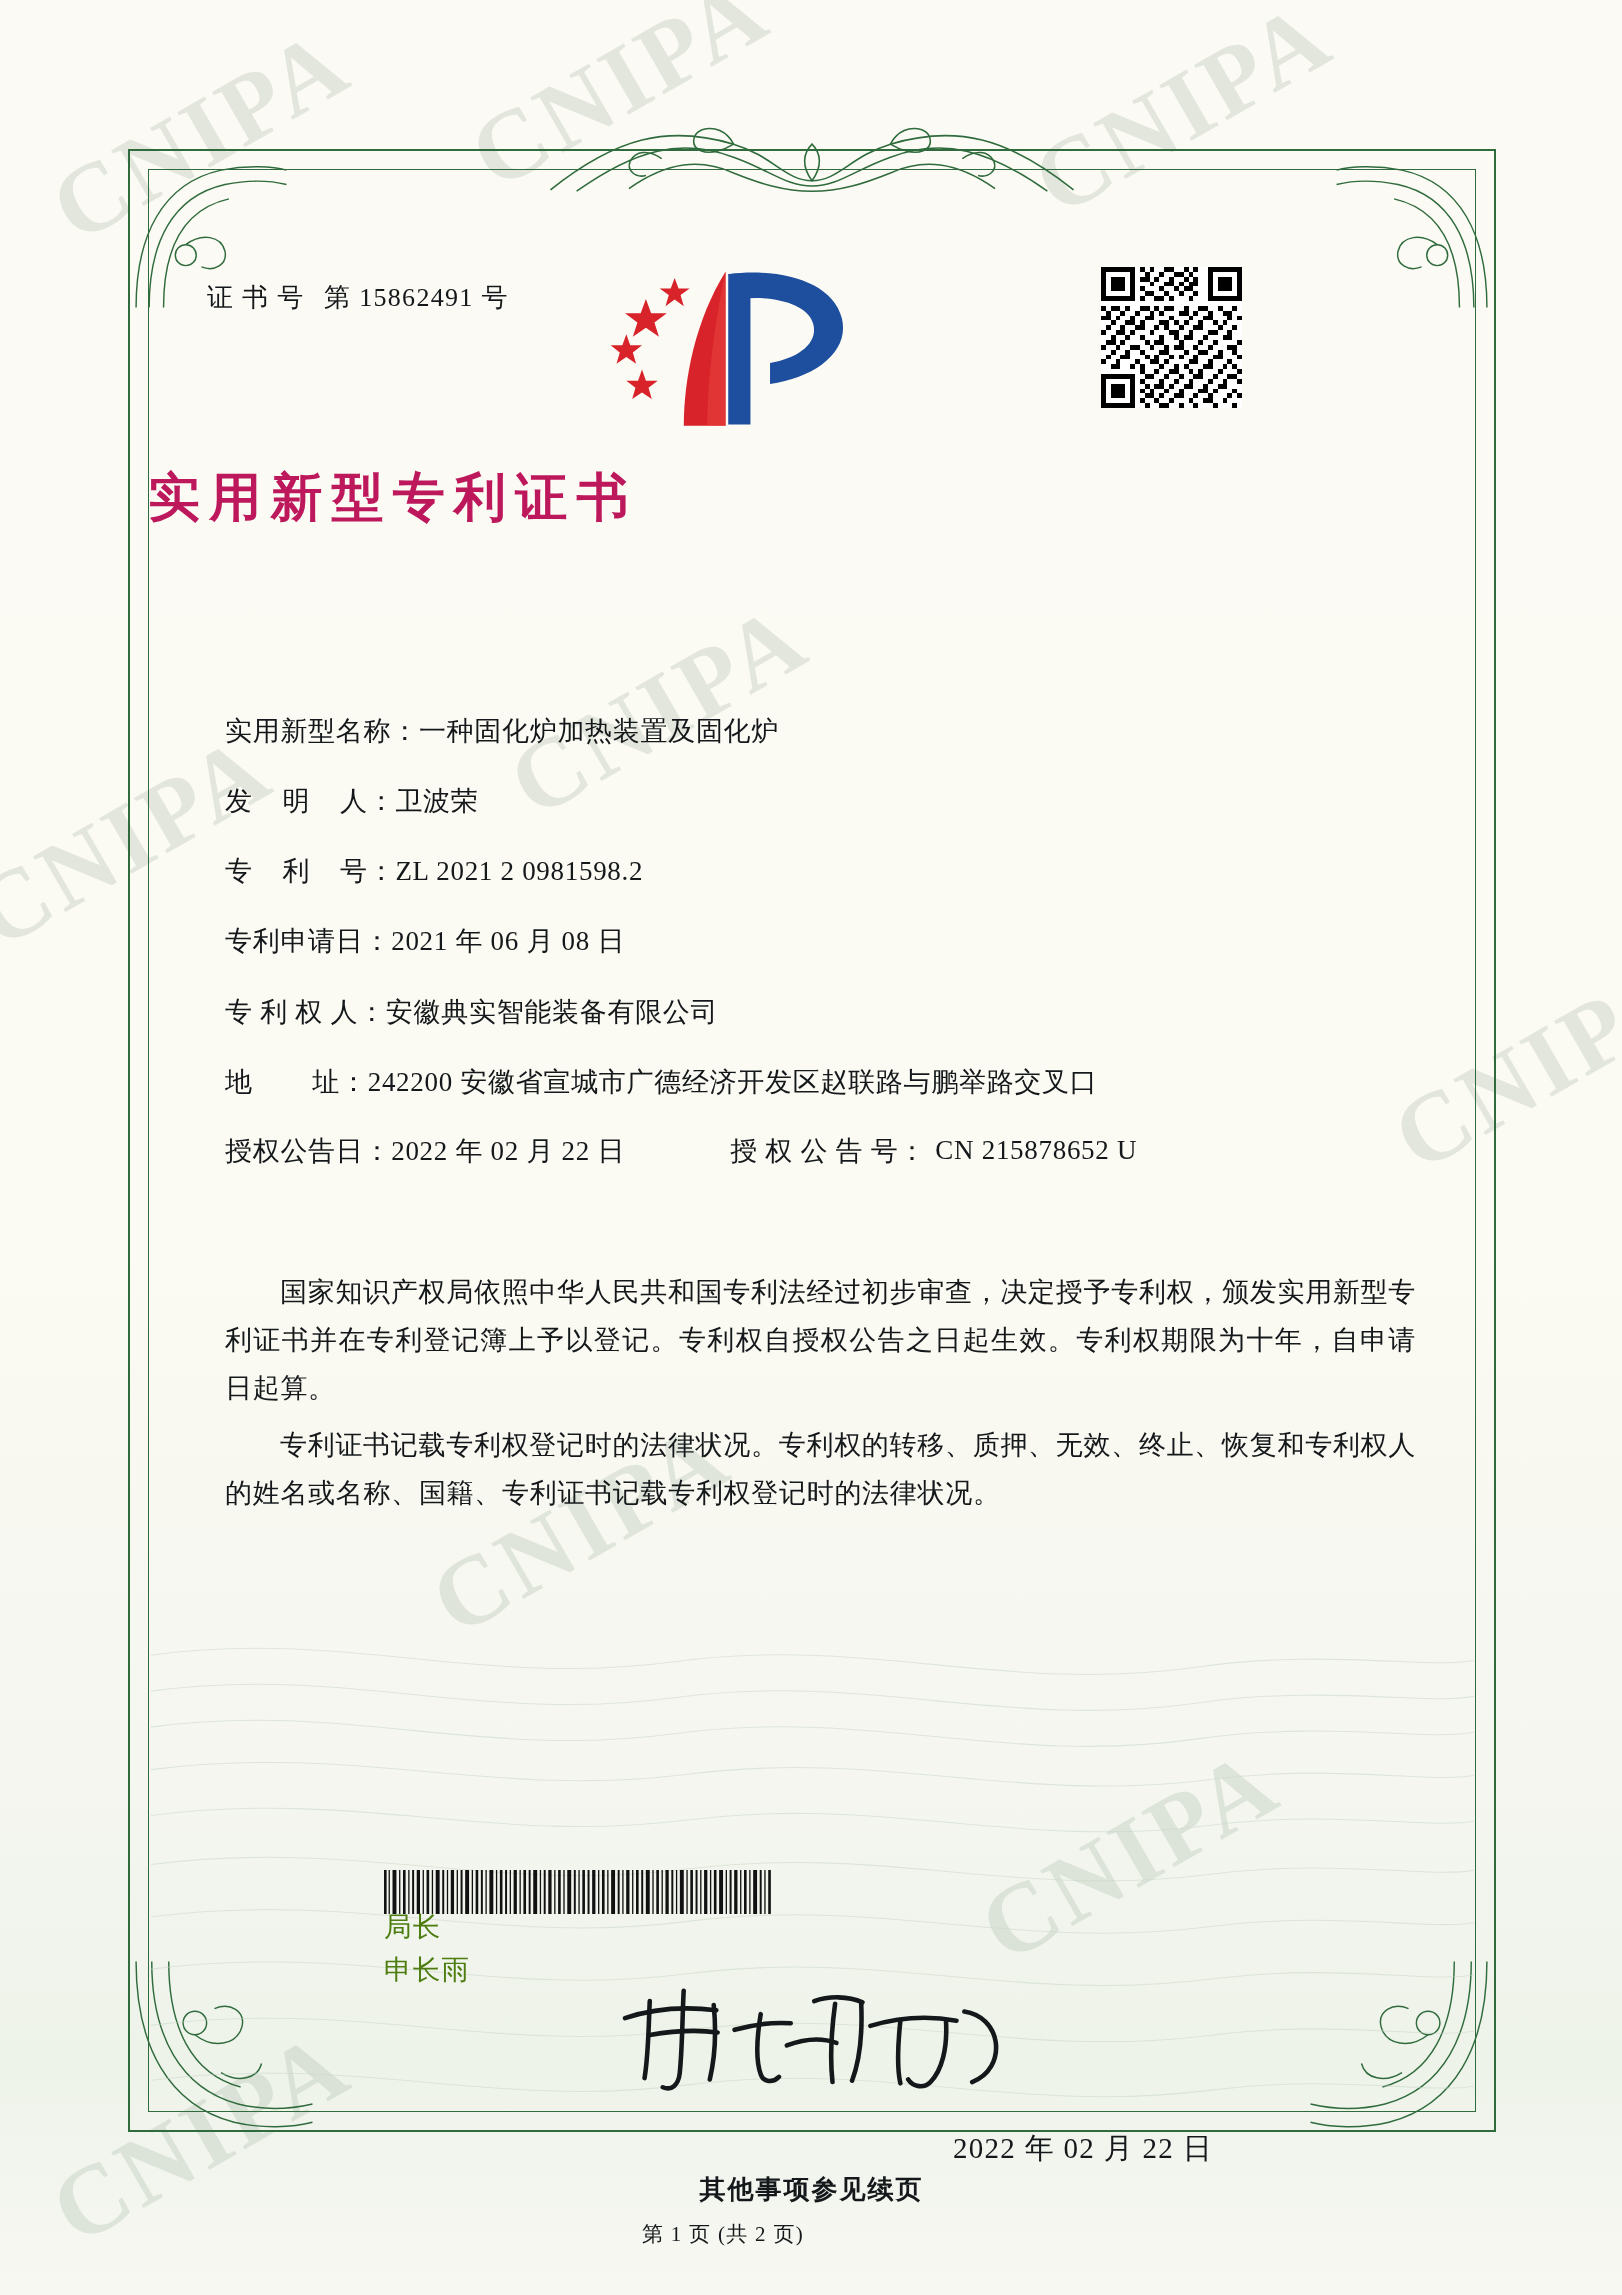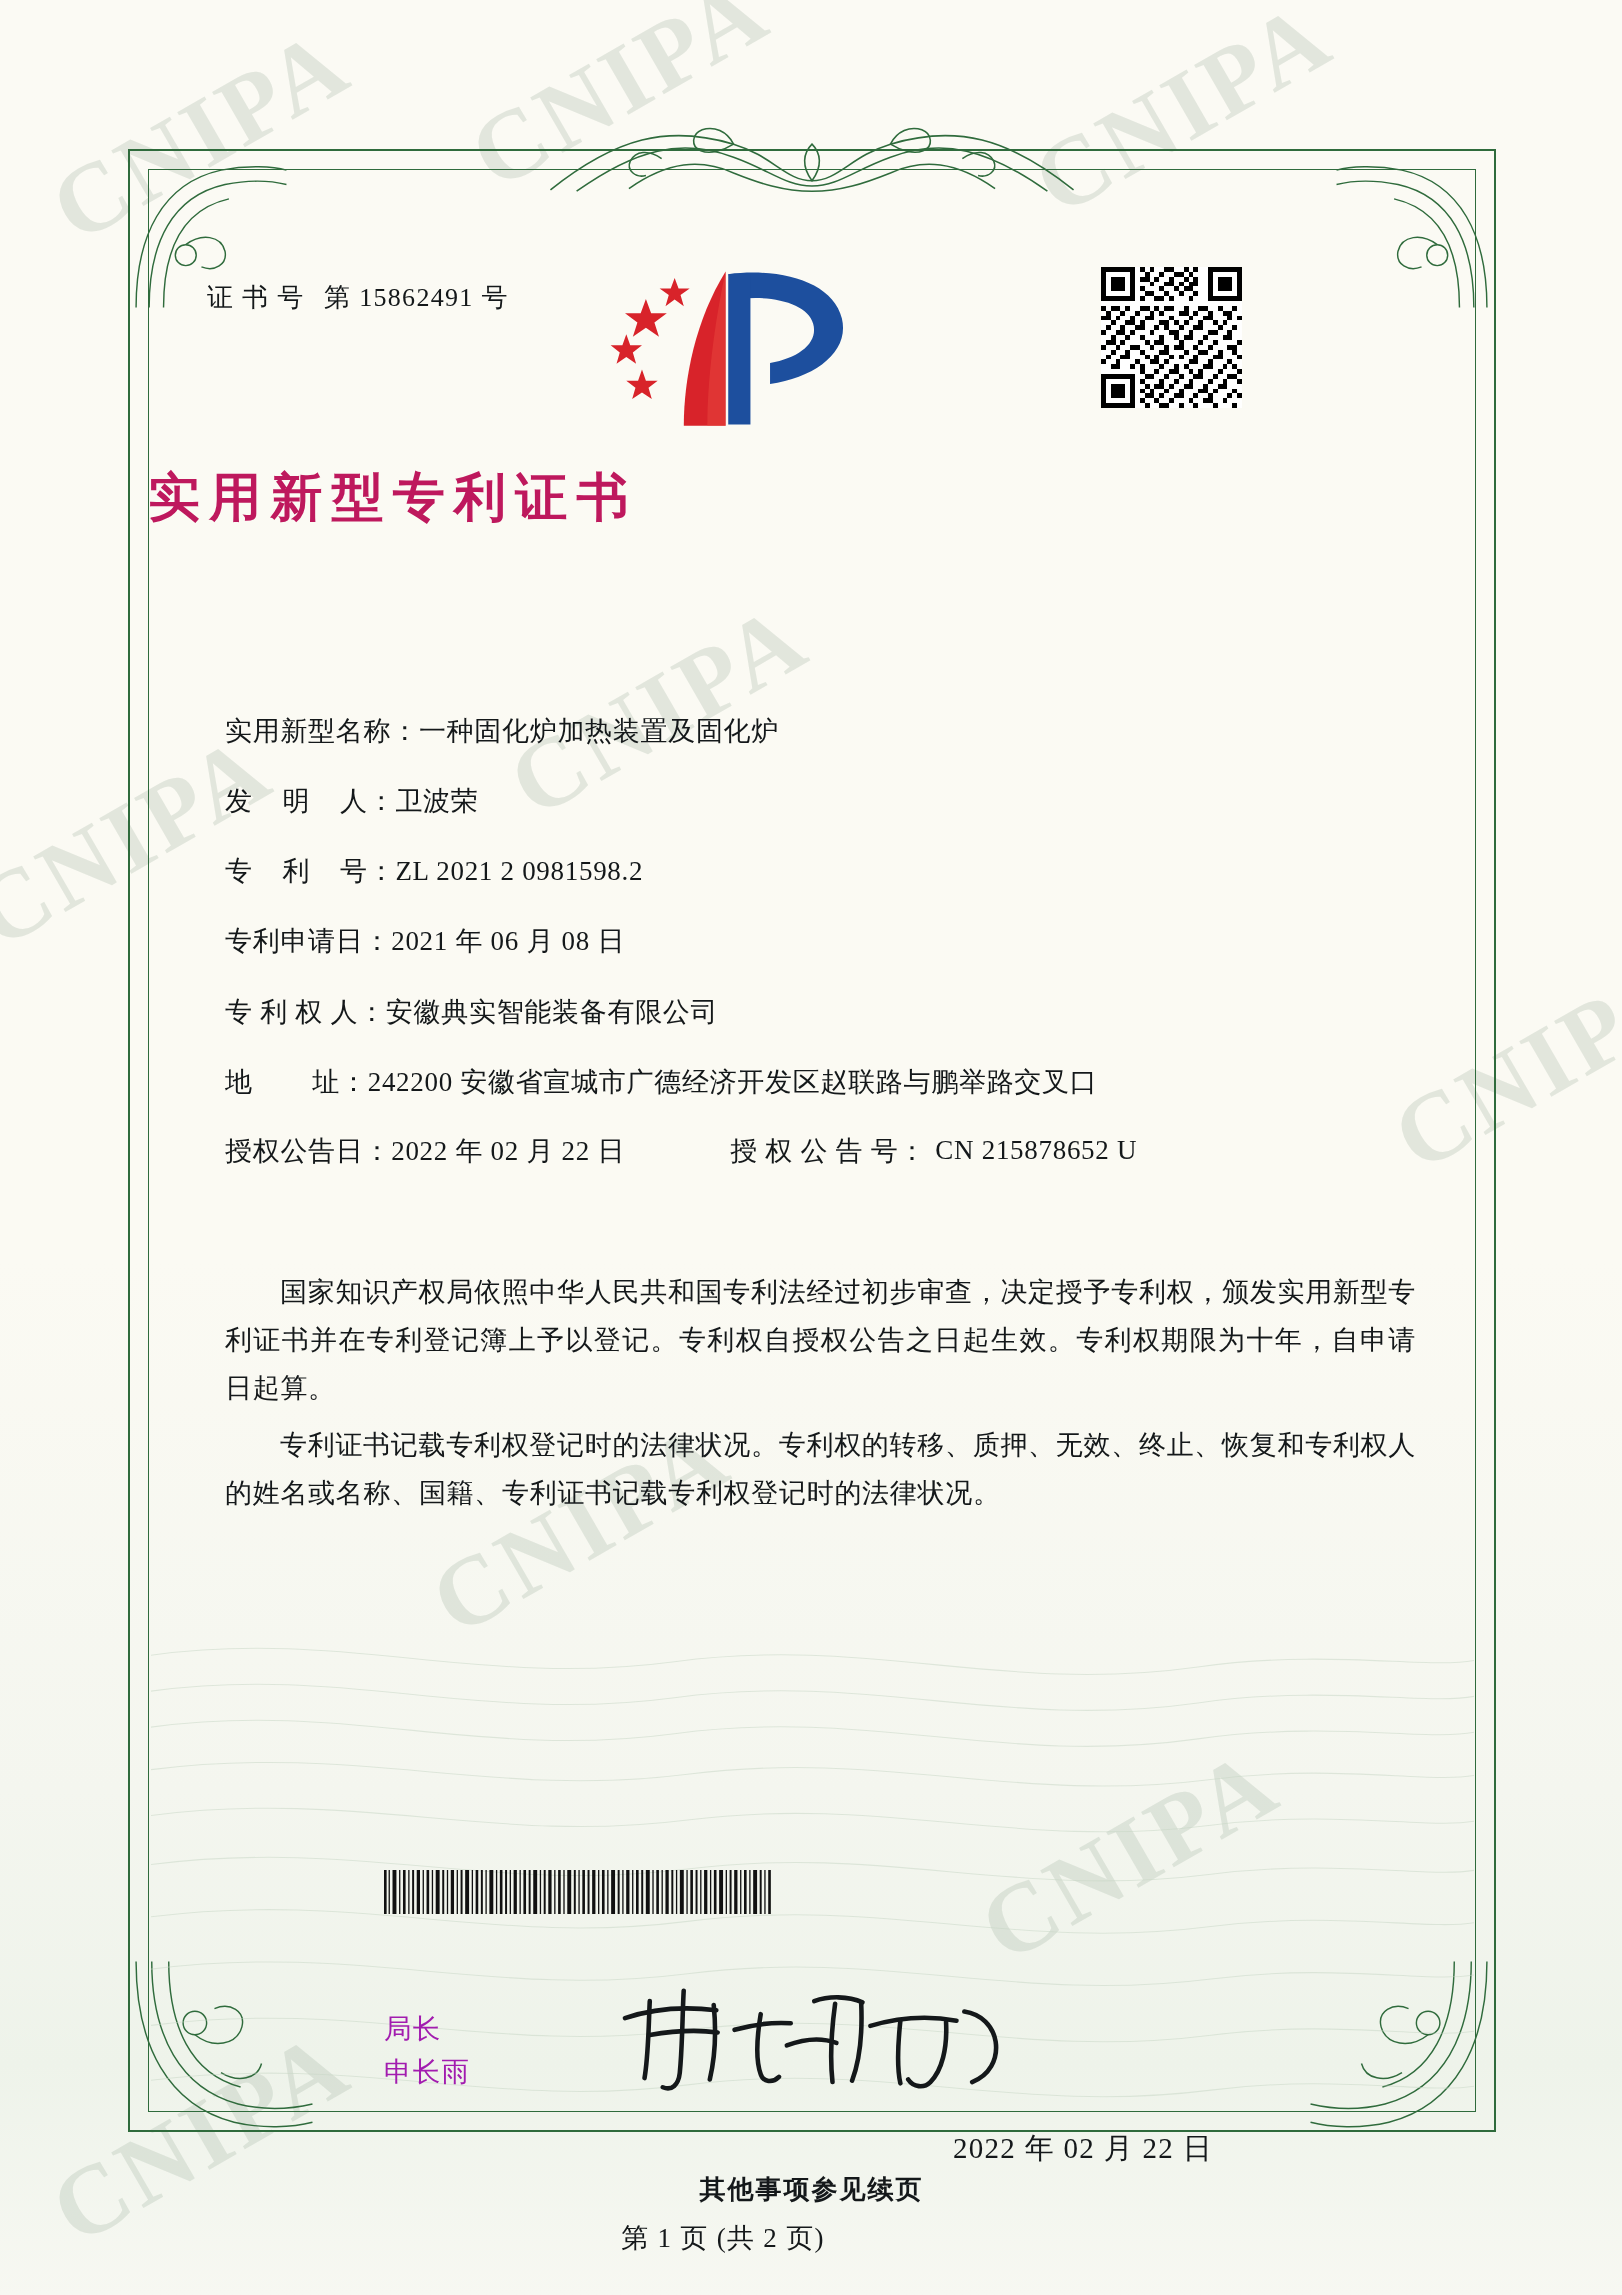--- a/index.html
+++ b/index.html
@@ -177,24 +177,24 @@
     left: 236px;
     top: 1701px;
     height: 44px;
     width: 432px;
   }
 
   
   .sig-label {
     position: absolute;
     left: 236px;
-    top: 1839px;
+    top: 1737px;
     font-size: 27.5px;
     line-height: 1.55;
-    color: #a21caf;
+    color: #4d7c0f;
     letter-spacing: 1.3px;
   }
   .sig-hand {
     position: absolute;
     left: 458px;
     top: 1806px;
     width: 406px;
     height: 124px;
   }
   .sig-date {
@@ -204,21 +204,21 @@
     font-size: 29px;
     color: #14181a;
     letter-spacing: 1.3px;
   }
 
   .page-no {
     position: absolute;
     left: 0; right: 0;
     top: 2051px;
     text-align: center;
-    font-size: 27px;
+    font-size: 21px;
     color: #14181a;
     letter-spacing: 1.3px;
   }
 
   .footer-note {
     position: absolute;
     left: 0; right: 0;
     top: 2172px;
     text-align: center;
     font-size: 26px;

